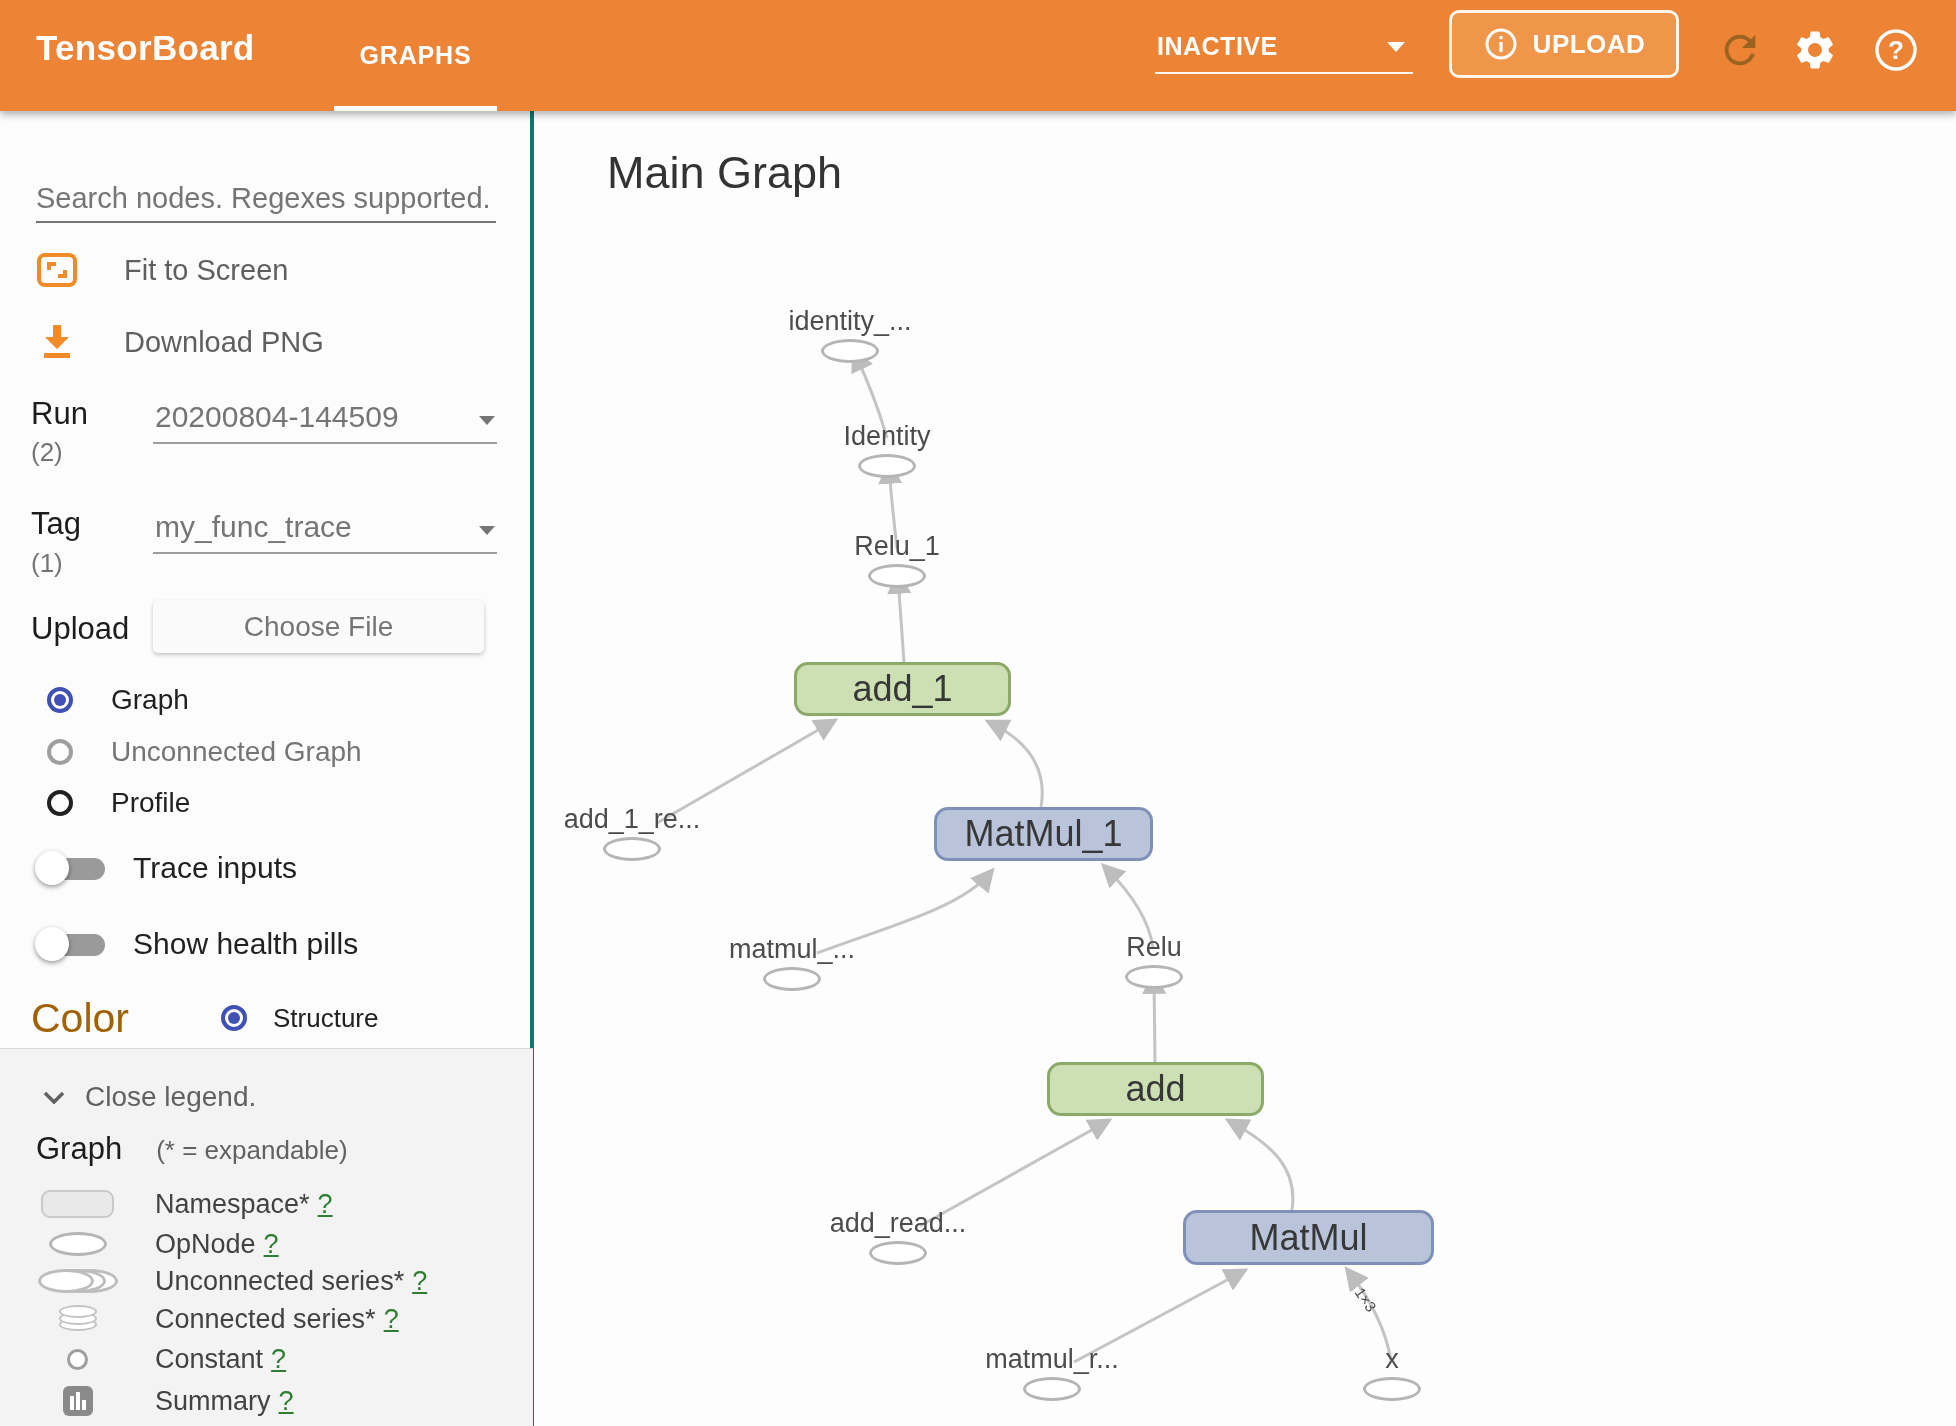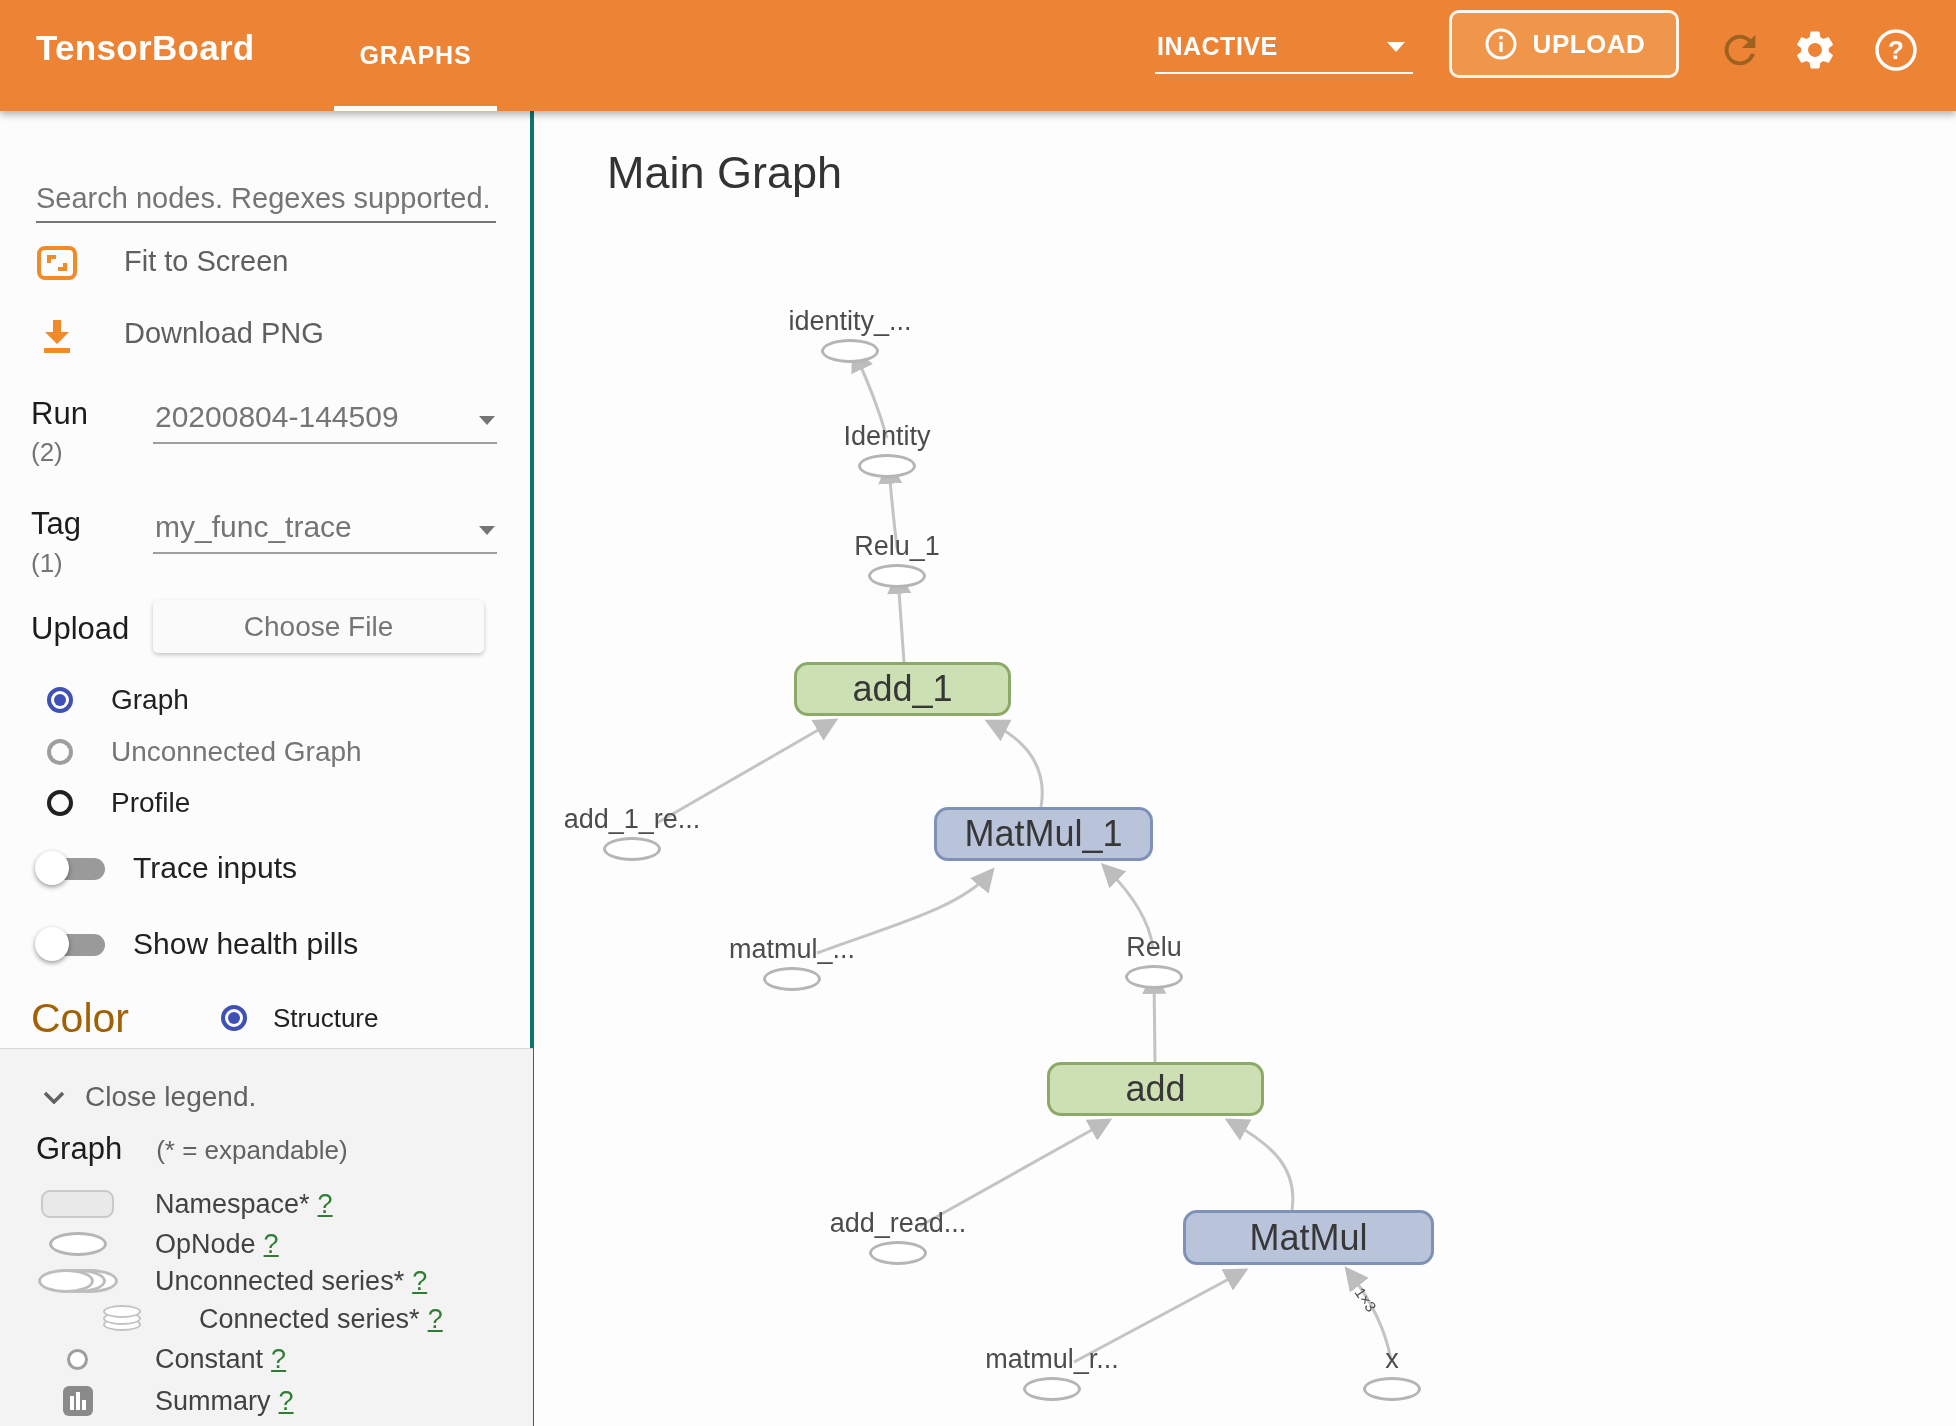--- a/index.html
+++ b/index.html
@@ -30,21 +30,21 @@
     font-family:inherit;}
   .hdr-icon{position:absolute;top:27px;width:46px;height:46px;cursor:pointer;}
 
   
   .sidebar{position:absolute;left:0;top:111px;width:534px;height:1315px;background:#fcfcfc;
     border-right:4px solid #0f766e;}
   .search-input{position:absolute;left:36px;top:64px;width:460px;height:48px;border:none;outline:none;
     background:transparent;border-bottom:2px solid #757575;font-size:29px;color:#333;
     font-family:inherit;text-overflow:ellipsis;}
   .search-input::placeholder{color:#757575;opacity:1;}
-  .tool-row{position:absolute;left:36px;height:50px;display:flex;align-items:flex-start;gap:46px;cursor:pointer;}
+  .tool-row{position:absolute;left:36px;height:50px;display:flex;align-items:center;gap:46px;cursor:pointer;}
   .tool-row .tool-label{font-size:29px;color:#5f5f5f;}
   .field-label{position:absolute;left:31px;font-size:31px;color:#1c1c1c;}
   .field-count{position:absolute;left:31px;font-size:26px;color:#757575;}
   .dropdown{position:absolute;left:153px;width:344px;height:50px;border-bottom:2px solid #9e9e9e;cursor:pointer;}
   .dropdown .val{position:absolute;left:2px;top:6px;font-size:30px;color:#757575;white-space:nowrap;}
   .dropdown .dd-caret{width:0;height:0;border-left:8px solid transparent;border-right:8px solid transparent;
     border-top:9px solid #757575;position:absolute;right:2px;top:22px;}
   .choose-btn{position:absolute;left:153px;top:489px;width:331px;height:53px;background:#fafafa;border:none;
     border-radius:5px;box-shadow:0 2px 4px rgba(0,0,0,.22);color:#757575;font-size:28px;cursor:pointer;
     font-family:inherit;}
@@ -248,21 +248,21 @@
     <div class="legend-item" style="top:212px;">
       <span class="swatch-cell">
           <span class="sw-unconn">
             <i style="left:24px;"></i>
             <i style="left:12px;"></i>
             <i style="left:0;"></i>
           </span>
         </span>
       <span class="li-label"><span>Unconnected series*</span><a class="help-link">?</a></span>
     </div>
-    <div class="legend-item" style="top:250px;margin-left:44px;">
+    <div class="legend-item" style="top:250px;">
       <span class="swatch-cell">
           <span class="sw-conn">
             <i style="top:13px;"></i>
             <i style="top:7px;"></i>
             <i style="top:0;"></i>
           </span>
         </span>
       <span class="li-label"><span>Connected series*</span><a class="help-link">?</a></span>
     </div>
     <div class="legend-item" style="top:290px;">

